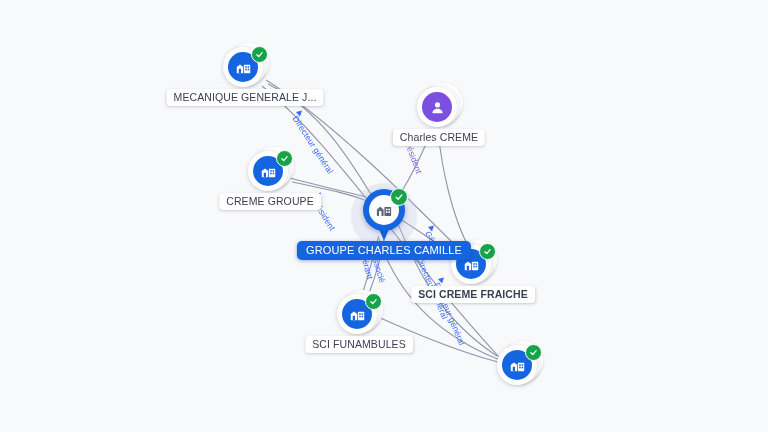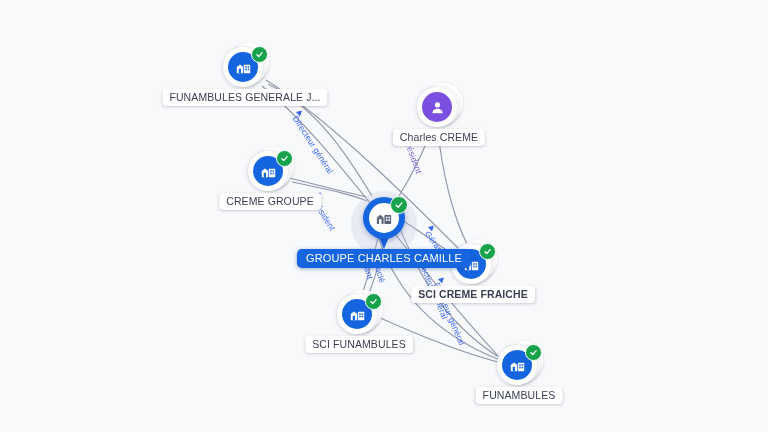--- a/index.html
+++ b/index.html
@@ -255,21 +255,21 @@
               <rect x="17.8" y="13.8" width="2.2" height="2.2" fill="#1565e0"></rect>
               <rect x="5.3" y="13.8" width="3.2" height="6.2" fill="#1565e0"></rect>
             </svg>
           </div>
           <div class="badge-check">
             <svg width="9" height="9" viewBox="0 0 24 24" aria-hidden="true">
               <path d="M5 12.5 L10 17.5 L19 7" stroke="#ffffff" stroke-width="3.4" fill="none" stroke-linecap="round" stroke-linejoin="round"></path>
             </svg>
           </div>
         </div>
-        <div class="node-label">FUNAMBULES GENERALE J...</div>
+        <div class="node-label">MECANIQUE GENERALE J...</div>
       </div>
       <div class="node" style="left: 439px; top: 107px;">
         <div class="node-stack">
           <div class="stack-sheet sheet-a"></div>
           <div class="stack-sheet sheet-b"></div>
           <div class="node-ring"></div>
           <div class="node-disc person">
             <svg width="17" height="17" viewBox="0 0 24 24" aria-hidden="true">
               <circle cx="12" cy="8.3" r="3.6" fill="#ffffff"></circle>
               <path d="M4.8 20c0-4 3.3-6.3 7.2-6.3S19.2 16 19.2 20z" fill="#ffffff"></path>
@@ -369,25 +369,24 @@
               <rect x="17.8" y="13.8" width="2.2" height="2.2" fill="#1565e0"></rect>
               <rect x="5.3" y="13.8" width="3.2" height="6.2" fill="#1565e0"></rect>
             </svg>
           </div>
           <div class="badge-check">
             <svg width="9" height="9" viewBox="0 0 24 24" aria-hidden="true">
               <path d="M5 12.5 L10 17.5 L19 7" stroke="#ffffff" stroke-width="3.4" fill="none" stroke-linecap="round" stroke-linejoin="round"></path>
             </svg>
           </div>
         </div>
-        <div class="node-label">FUNAMBULES</div>
       </div>
     </div>
 
-  <div class="pin-node" id="center-node" style="left: 384px; top: 224px;">
+  <div class="pin-node" id="center-node" style="left: 384px; top: 216px;">
     <div class="pin-halo"></div>
     <div class="pin-shape">
       <div class="pin-tip"></div>
       <div class="pin-body"></div>
       <div class="pin-inner">
         <svg width="18" height="18" viewBox="0 0 24 24" aria-hidden="true">
           <rect x="2.5" y="11" width="9" height="9" rx="1" fill="#5a6275"></rect>
           <path d="M2.5 11.4 L7 7.6 L11.5 11.4 Z" fill="#5a6275"></path>
           <rect x="12.5" y="8" width="9" height="12" rx="1" fill="#5a6275"></rect>
           <rect x="14.4" y="10.2" width="2.2" height="2.2" fill="#ffffff"></rect>

